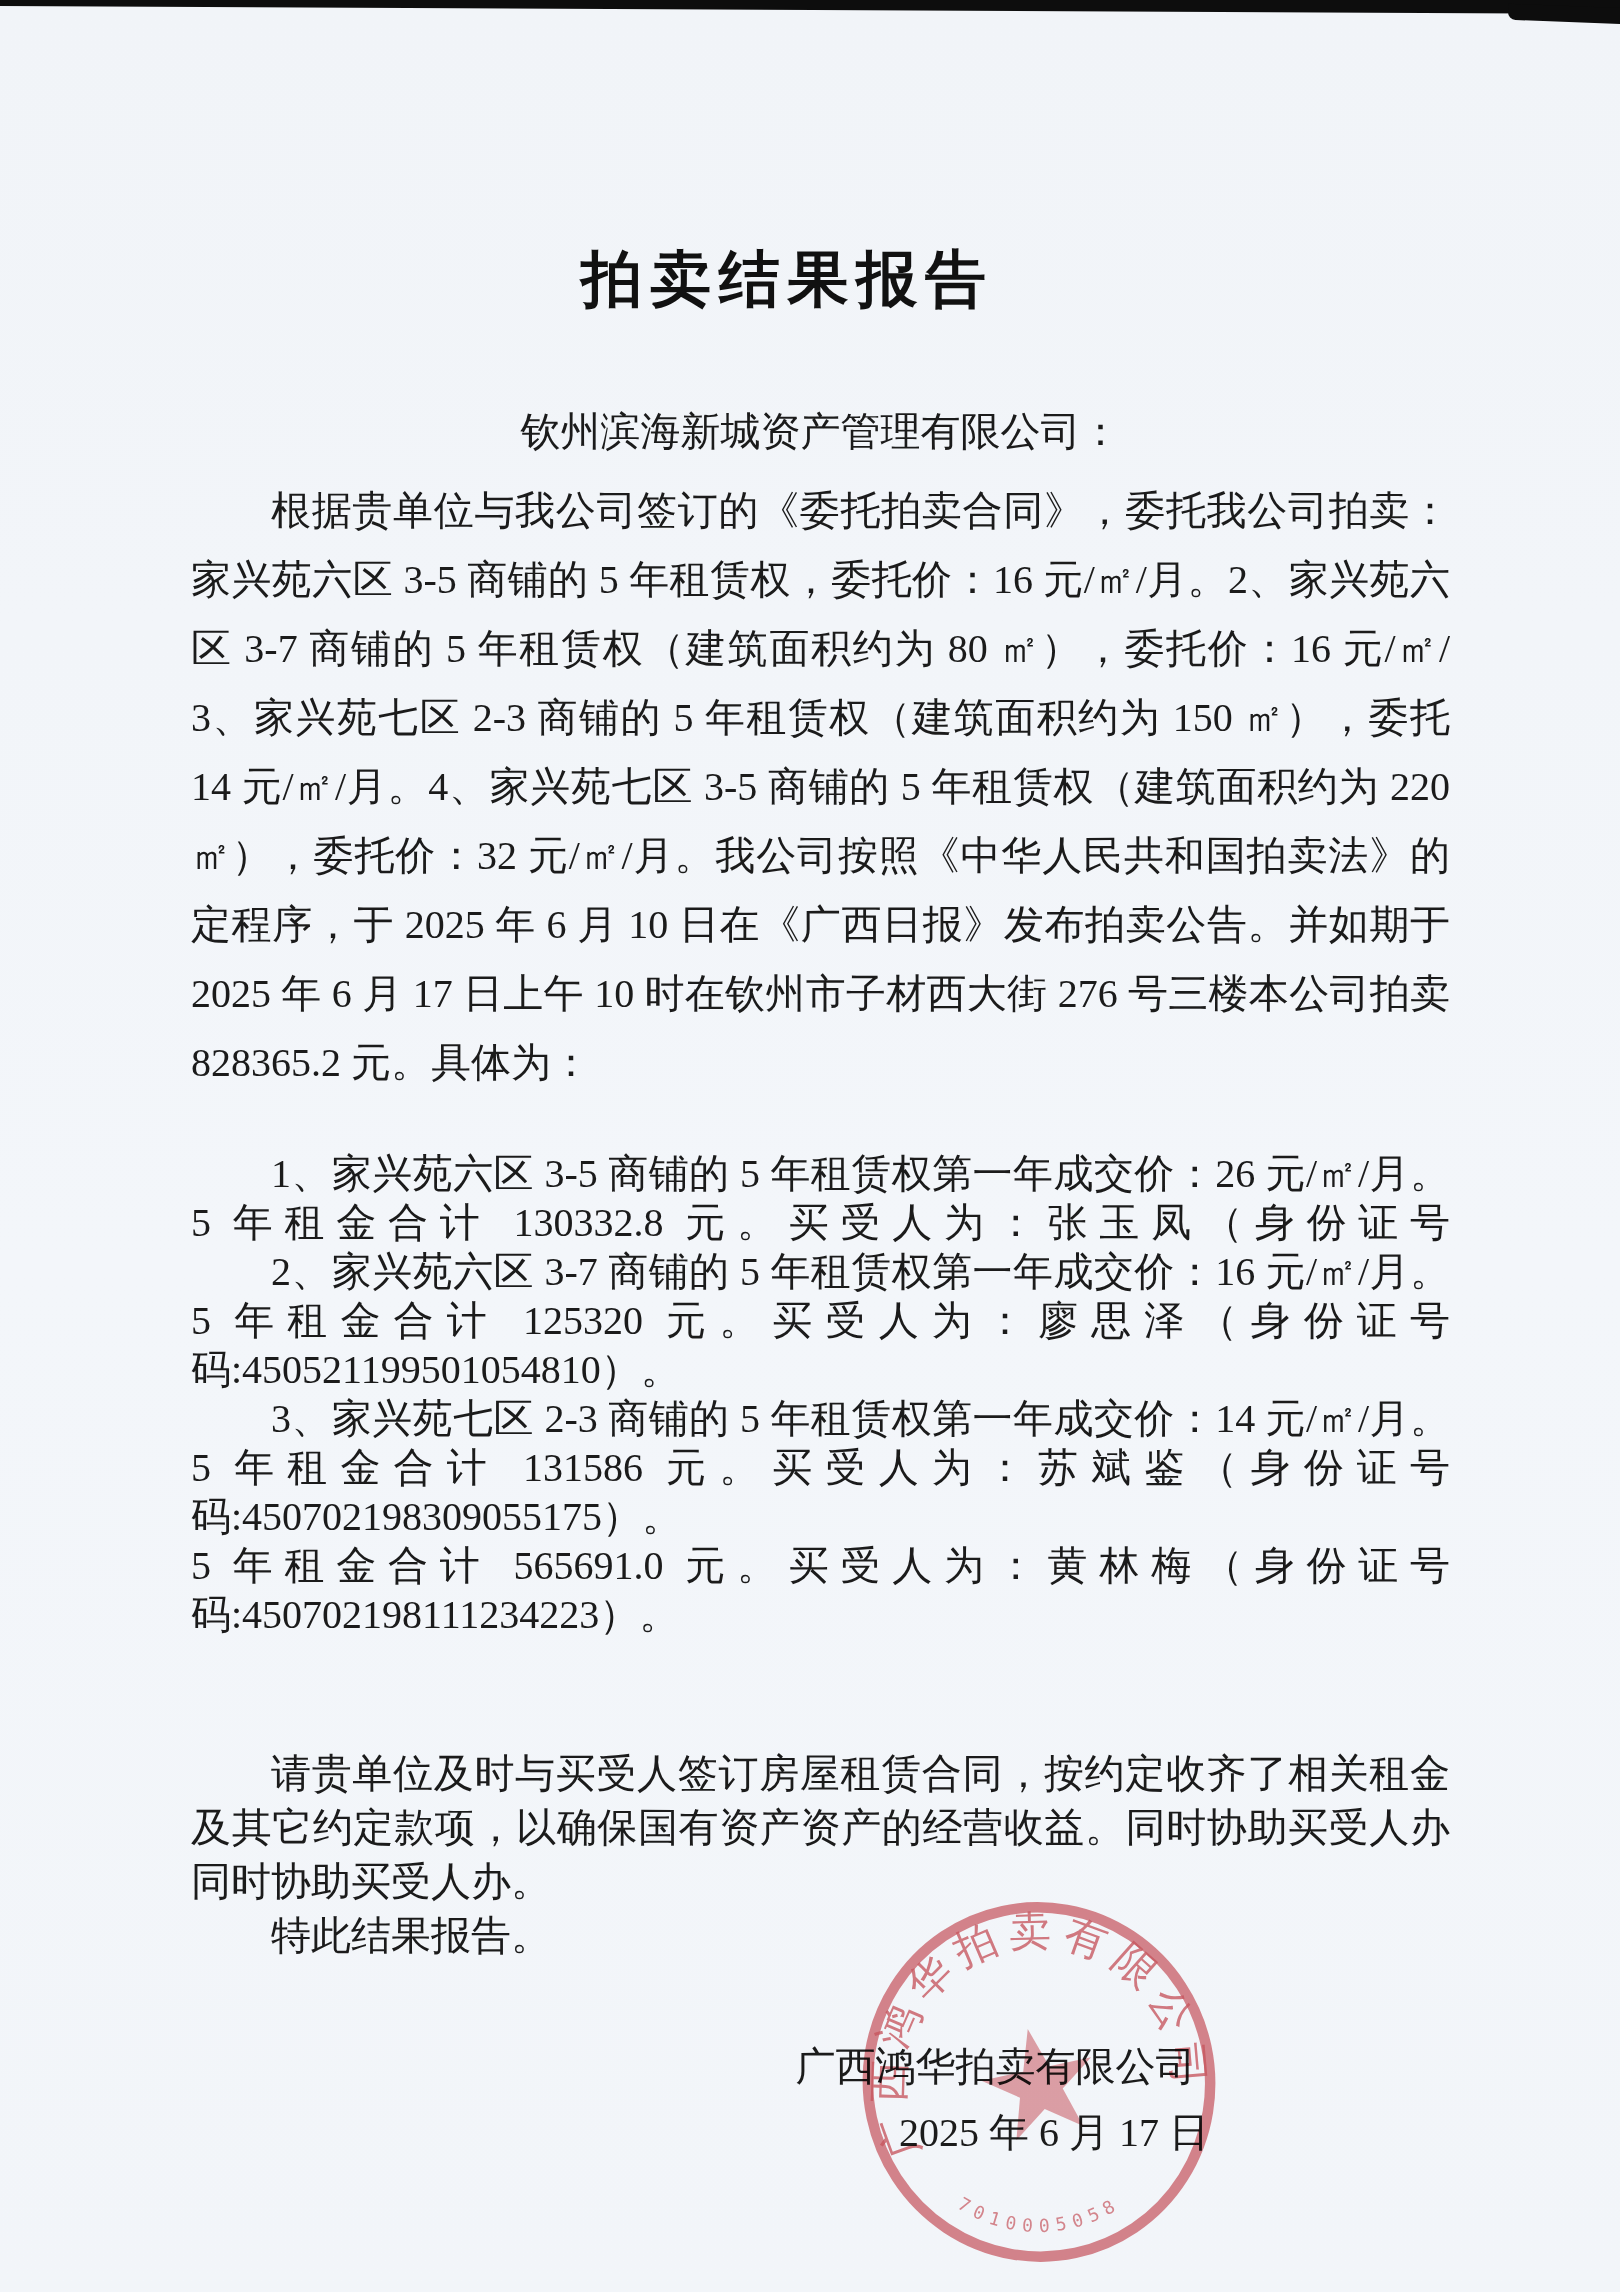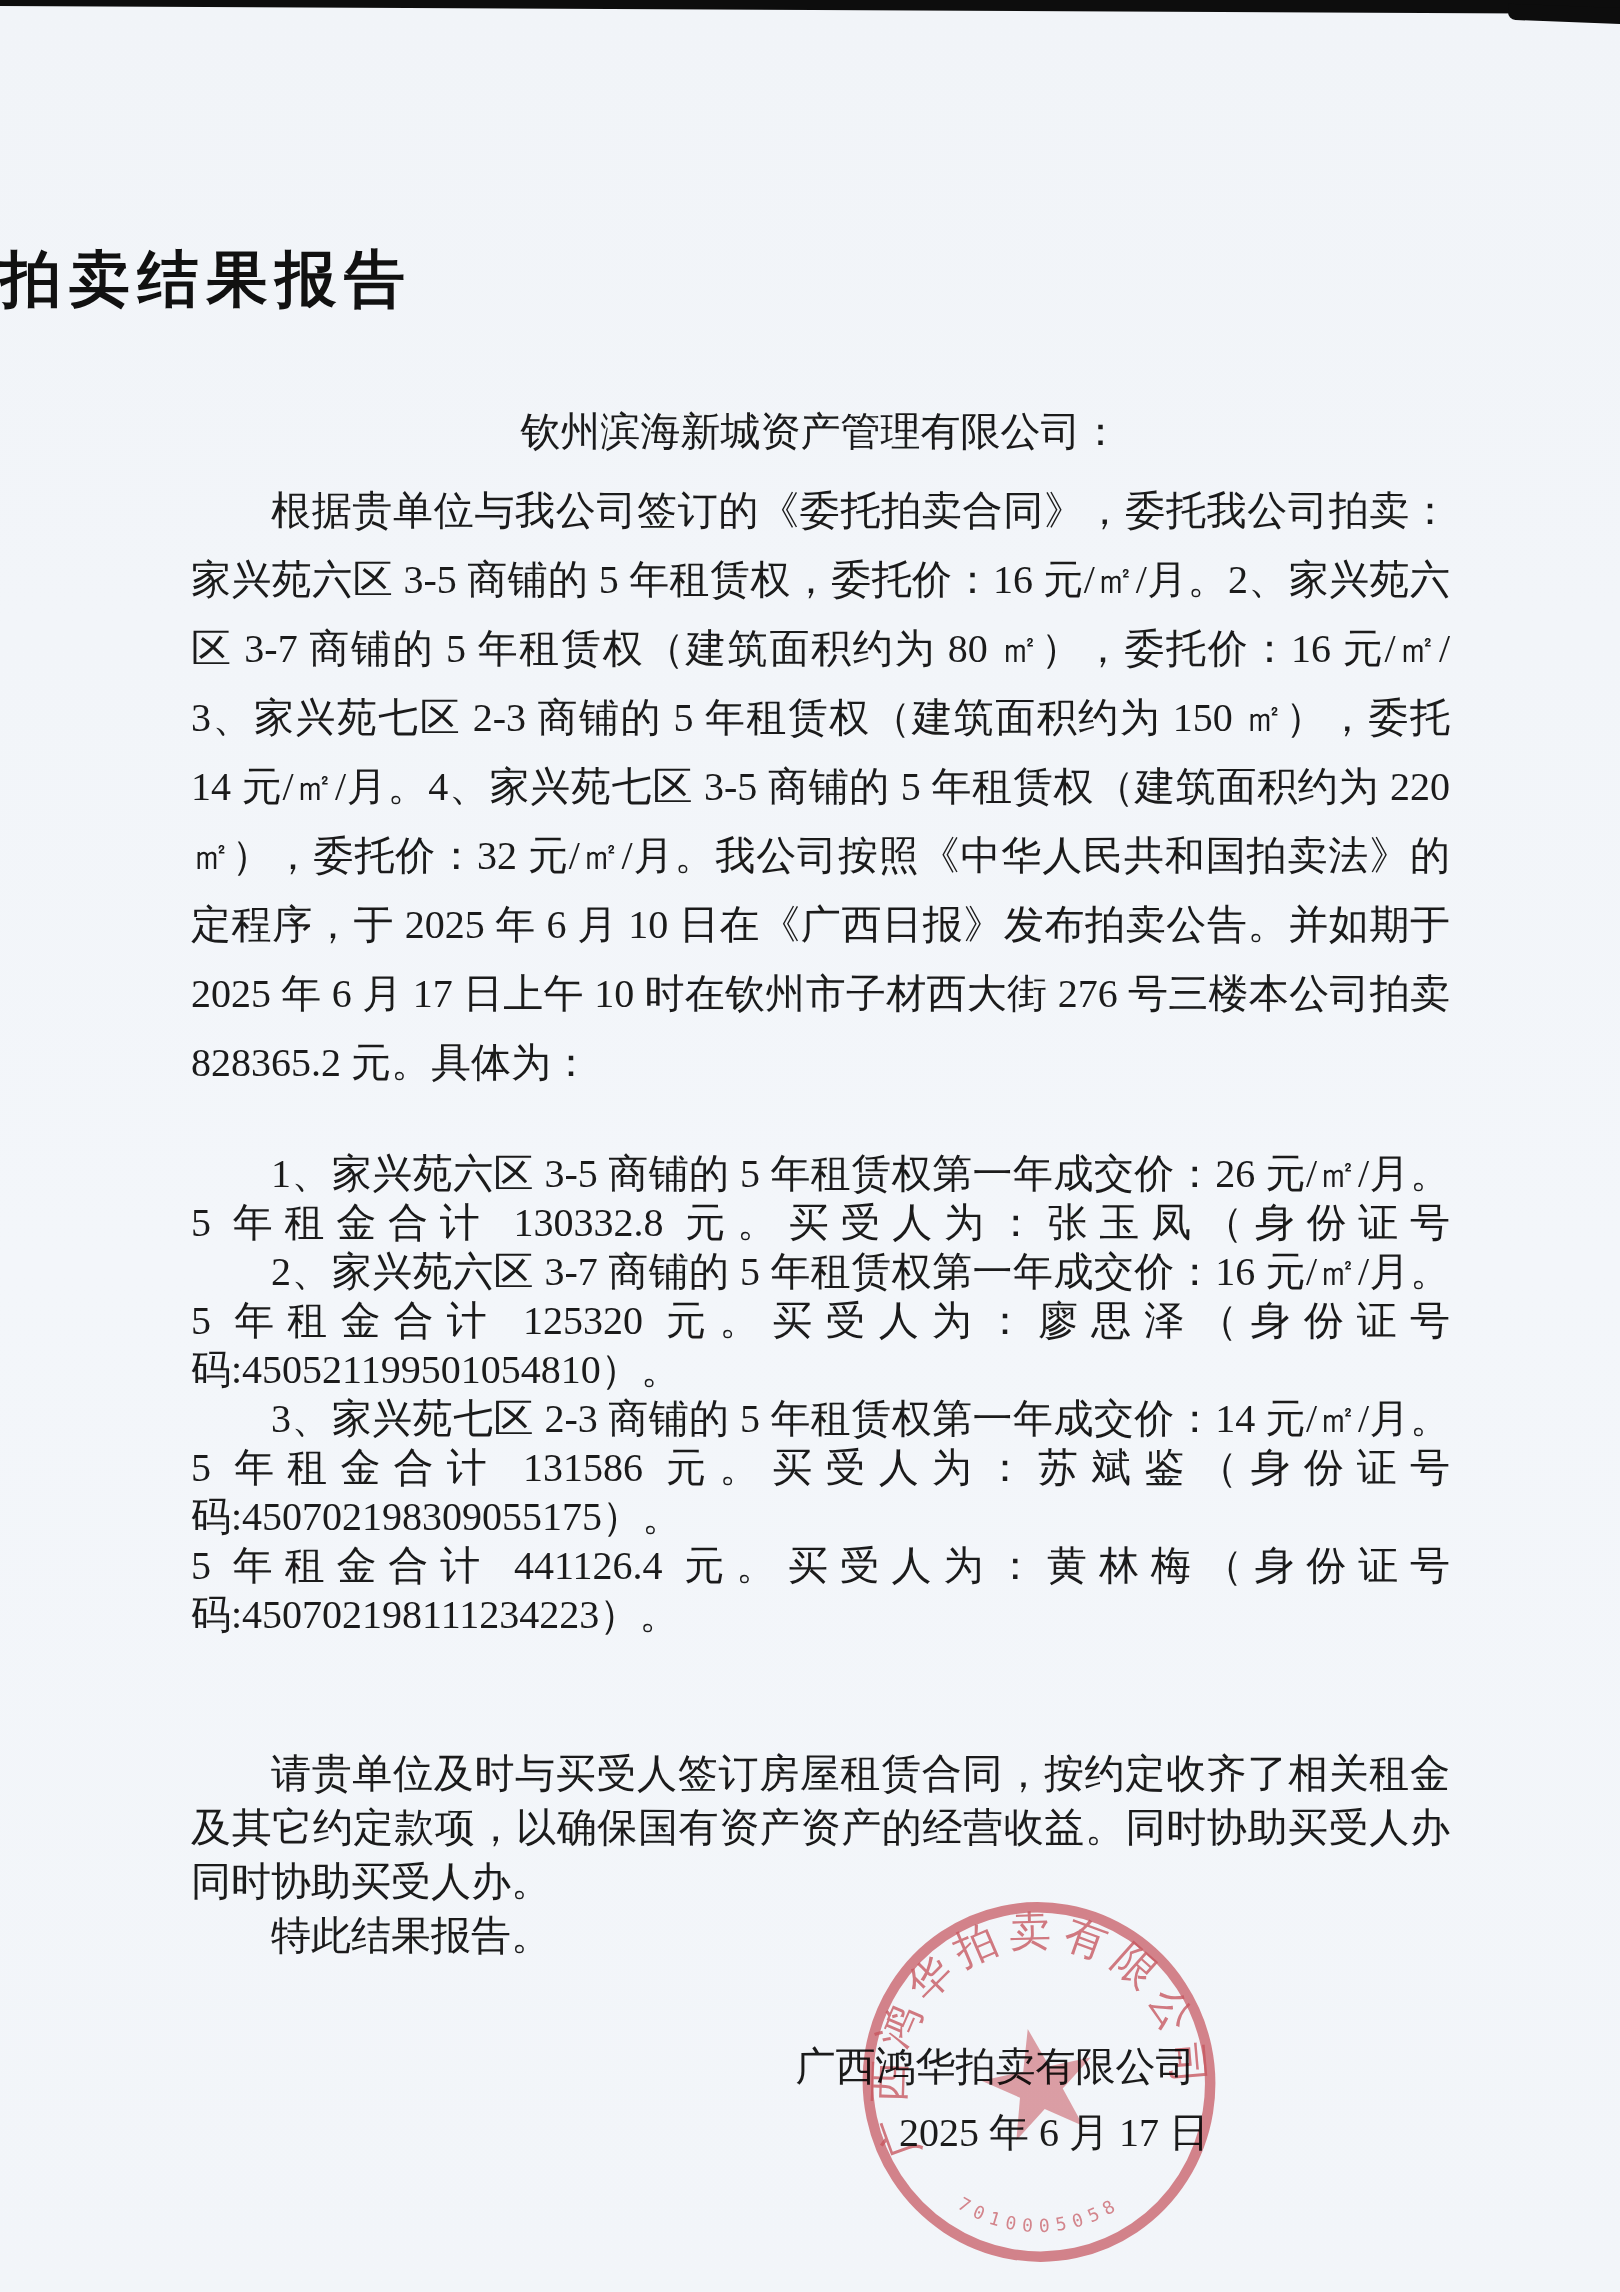--- a/index.html
+++ b/index.html
@@ -13,22 +13,22 @@
   }
   .scan-edge{
     position:absolute;top:-6.9px;left:-13.7px;width:1656px;height:16.7px;
     background:#0d0d0d;transform:rotate(0.28deg);
   }
   .scan-edge-corner{
     position:absolute;top:5.9px;right:-5.9px;width:118px;height:15.7px;
     background:#0d0d0d;transform:rotate(2.2deg);border-radius:0 0 0 7.8px;
   }
   .doc-title{
-    position:absolute;top:239px;left:0;right:55px;
-    margin:0;text-align:left;
+    position:absolute;top:239px;left:10px;right:55px;
+    margin:0;text-align:center;
     font-family:"Liberation Sans","DejaVu Sans",sans-serif;
     font-weight:900;font-size:61px;letter-spacing:7.8px;color:#111;
   }
   .addressee{
     position:absolute;top:408px;left:191px;width:1259px;
     font-size:40px;line-height:47px;text-align:center;
   }
   .intro{
     position:absolute;top:476px;left:191px;width:1259px;
     font-size:40px;
@@ -93,21 +93,21 @@
 
   <div class="lots">
     <div class="ln ind j">1、家兴苑六区 3-5 商铺的 5 年租赁权第一年成交价：26 元/㎡/月。</div>
     <div class="ln j">5 年租金合计 130332.8 元。买受人为：张玉凤（身份证号</div>
     <div class="ln ind j">2、家兴苑六区 3-7 商铺的 5 年租赁权第一年成交价：16 元/㎡/月。</div>
     <div class="ln j">5 年租金合计 125320 元。买受人为：廖思泽（身份证号</div>
     <div class="ln">码:450521199501054810）。</div>
     <div class="ln ind j">3、家兴苑七区 2-3 商铺的 5 年租赁权第一年成交价：14 元/㎡/月。</div>
     <div class="ln j">5 年租金合计 131586 元。买受人为：苏斌鉴（身份证号</div>
     <div class="ln">码:450702198309055175）。</div>
-    <div class="ln j">5 年租金合计 441126.4 元。买受人为：黄林梅（身份证号</div>
+    <div class="ln j">5 年租金合计 565691.0 元。买受人为：黄林梅（身份证号</div>
     <div class="ln">码:450702198111234223）。</div>
   </div>
 
   <div class="closing">
     <div class="ln ind j">请贵单位及时与买受人签订房屋租赁合同，按约定收齐了相关租金</div>
     <div class="ln j">及其它约定款项，以确保国有资产资产的经营收益。同时协助买受人办</div>
     <div class="ln">同时协助买受人办。</div>
     <div class="ln ind">特此结果报告。</div>
   </div>
 

